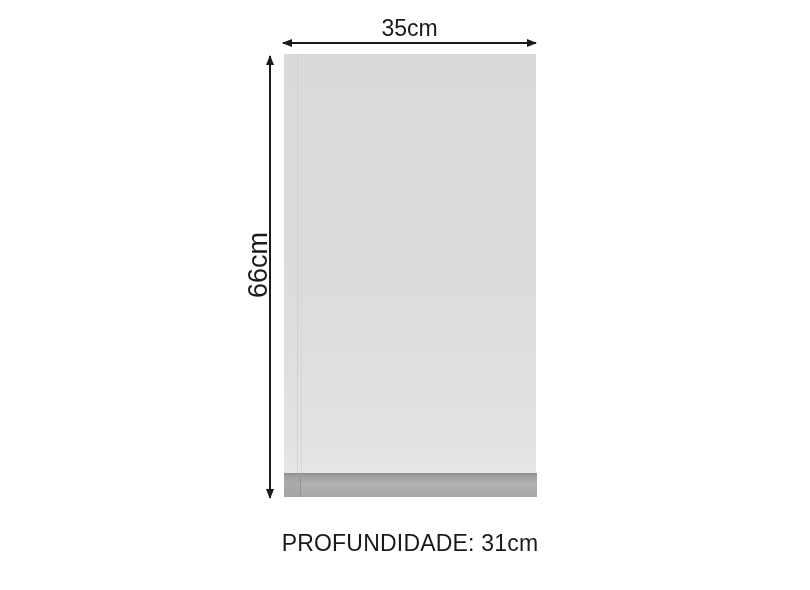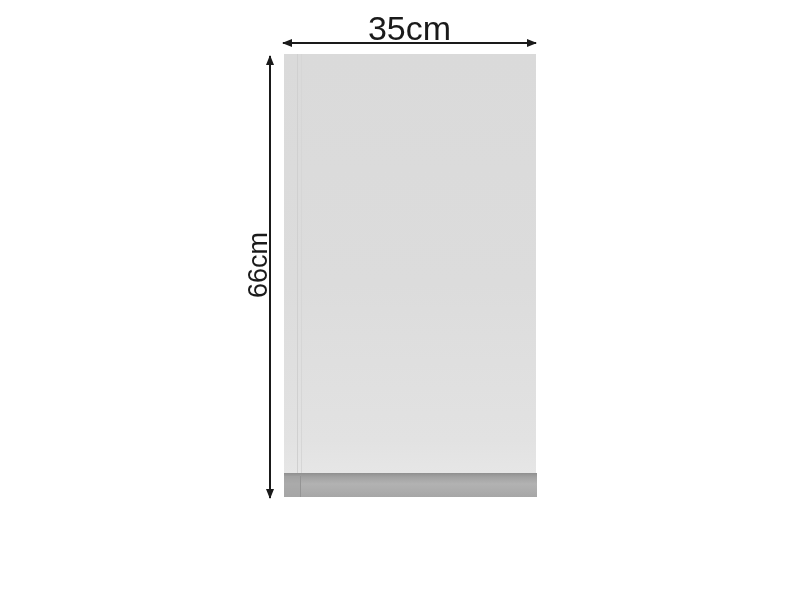--- a/index.html
+++ b/index.html
@@ -41,21 +41,21 @@
 
   .v-arrow{position:absolute;left:269px;top:56px;width:2px;height:442px;background:var(--arrow);}
   .v-arrow::before,.v-arrow::after{content:"";position:absolute;left:-3.5px;width:0;height:0;
     border-left:4.5px solid transparent;border-right:4.5px solid transparent;}
   .v-arrow::before{top:-1px;border-bottom:10px solid var(--arrow);}
   .v-arrow::after{bottom:-1px;border-top:10px solid var(--arrow);}
 
   
   .width-label{
     position:absolute;left:283px;top:13px;width:253px;text-align:center;
-    font-size:34px;line-height:30px;color:var(--text);
+    font-size:23px;line-height:30px;color:var(--text);
   }
   .height-label{
     position:absolute;left:178px;top:250px;width:160px;text-align:center;
     font-size:27px;line-height:30px;color:var(--text);
     transform:rotate(-90deg);transform-origin:center center;
   }
   .depth-label{
     position:absolute;left:200px;top:528px;width:420px;text-align:center;
     font-size:23px;line-height:30px;color:var(--text);letter-spacing:0.2px;
   }
@@ -73,14 +73,15 @@
 
   <div class="cabinet-door">
     <div class="seam s1"></div>
     <div class="seam s2"></div>
   </div>
   <div class="cabinet-base">
     <div class="base-left-cap"></div>
     <div class="base-seam"></div>
   </div>
 
+  <div class="depth-label">PROFUNDIDADE: 31cm</div>
 
 </div>
 
 </body></html>

